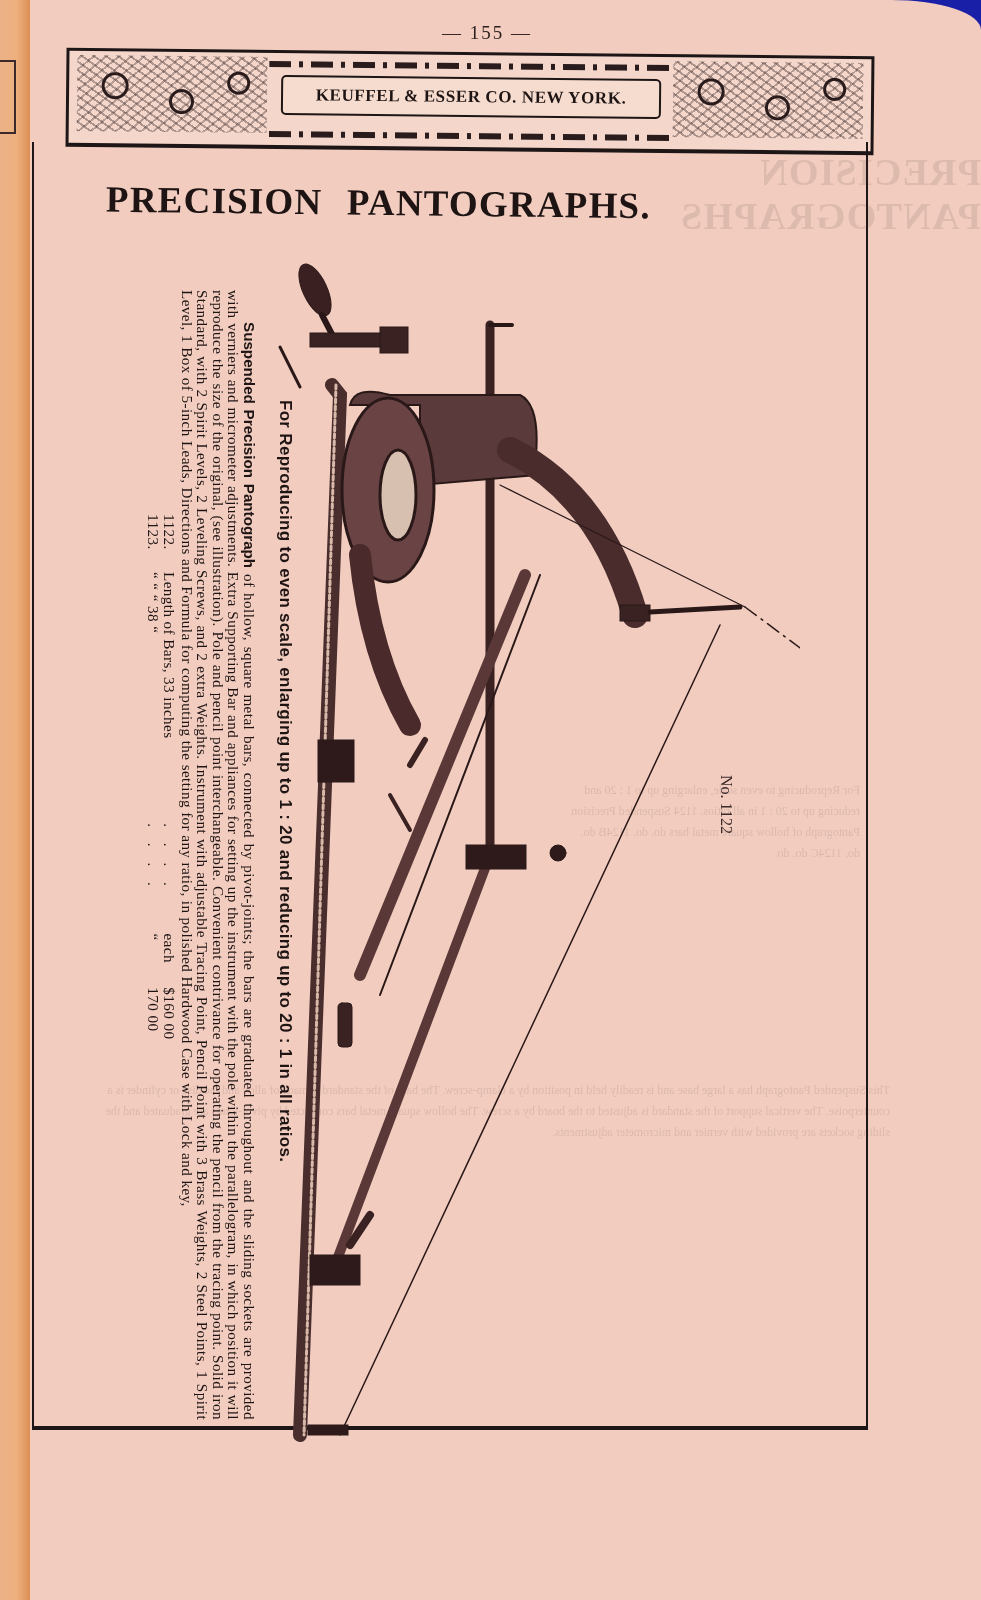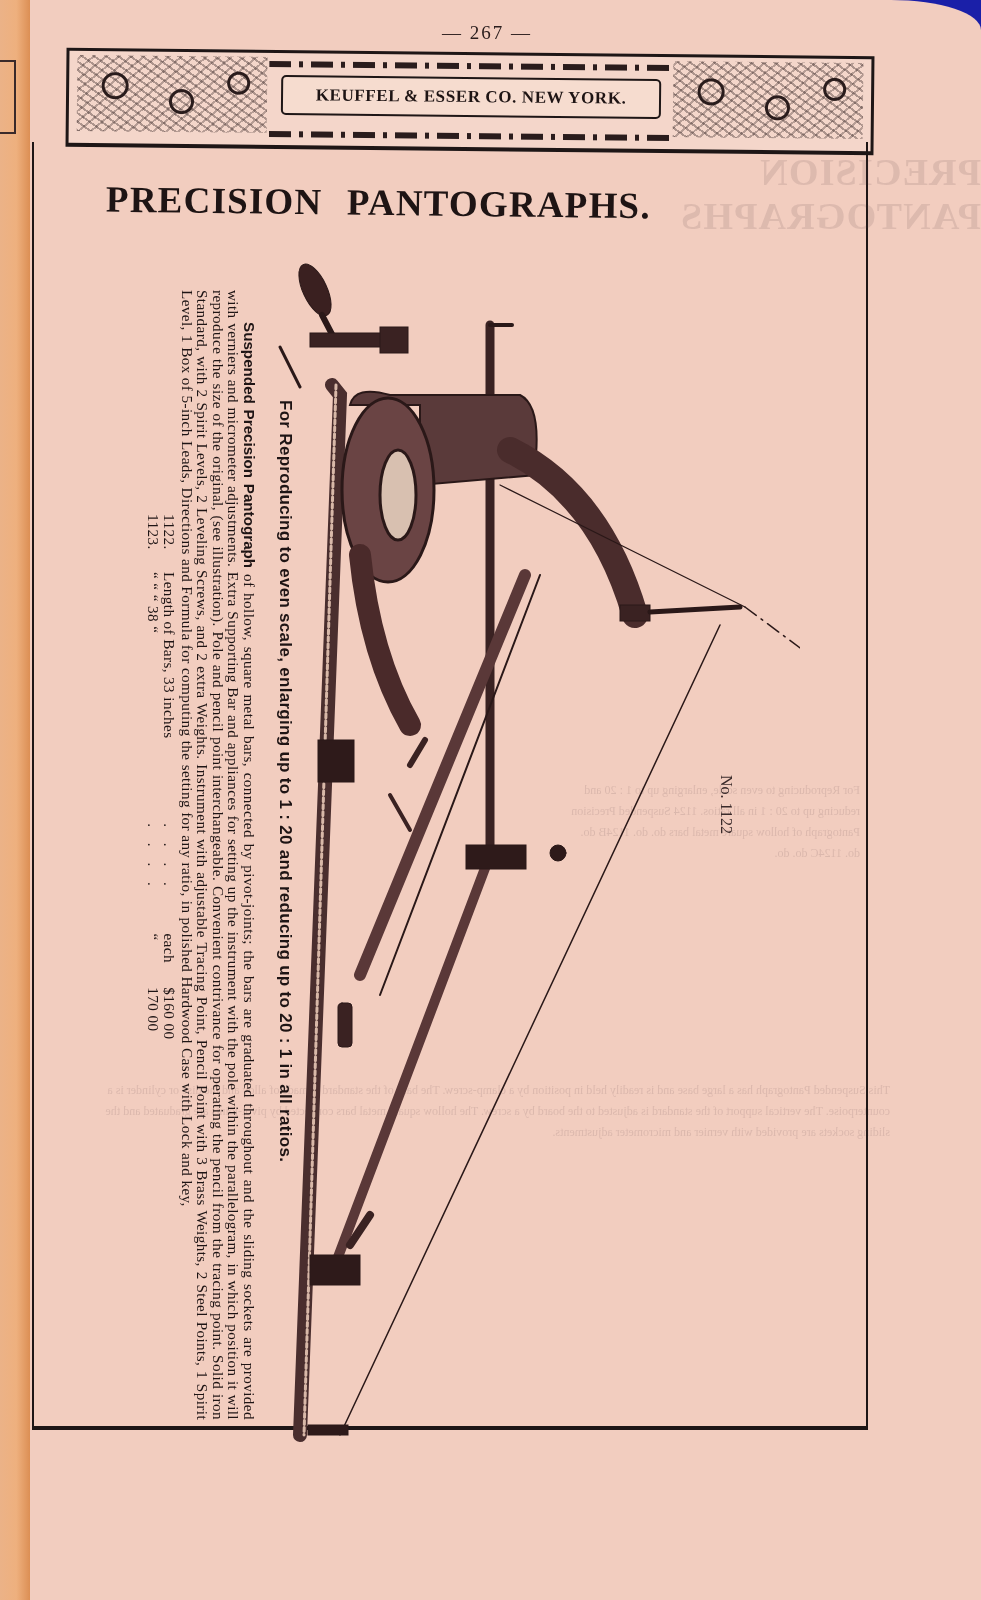--- a/index.html
+++ b/index.html
@@ -111,21 +111,21 @@
 </style>
 </head>
 <body>
 
 <div class="left-page">
   <div class="frag"></div>
 </div>
 
 <div class="page">
 
-  <div class="page-number">— 267 —</div>
+  <div class="page-number">— 155 —</div>
 
   <div class="banner">
     <div class="scroll left"></div>
     <div class="rail top"></div>
     <div class="label-box">
       <span class="label-text">KEUFFEL &amp; ESSER CO. NEW YORK.</span>
     </div>
     <div class="rail bottom"></div>
     <div class="scroll right"></div>
   </div>

